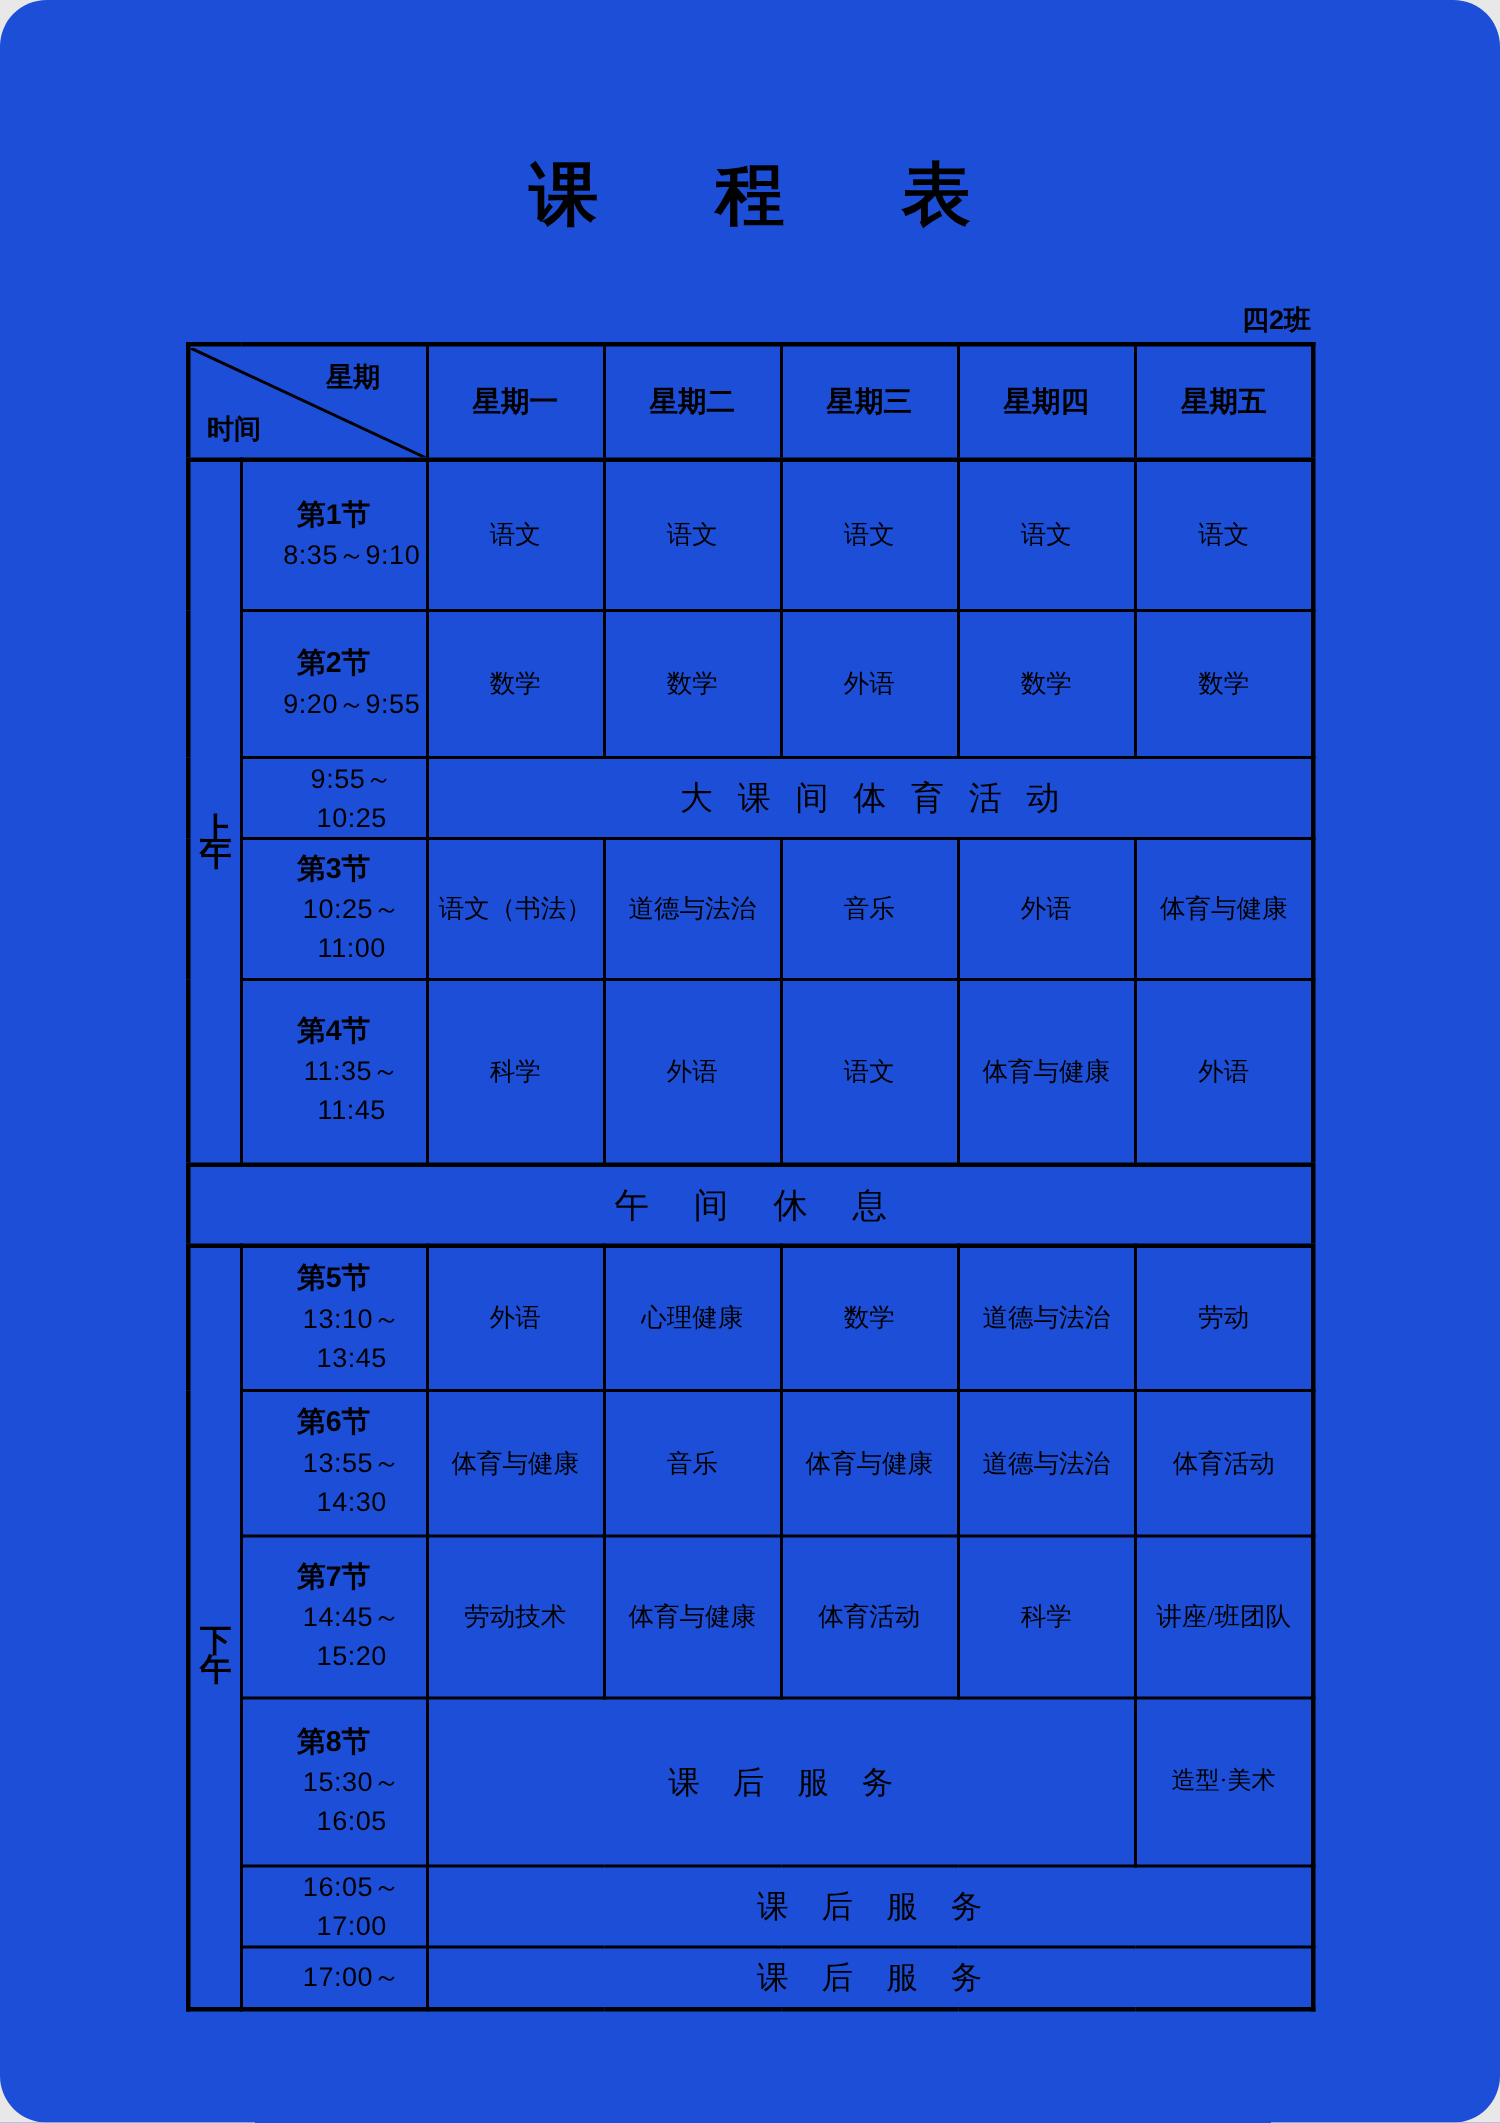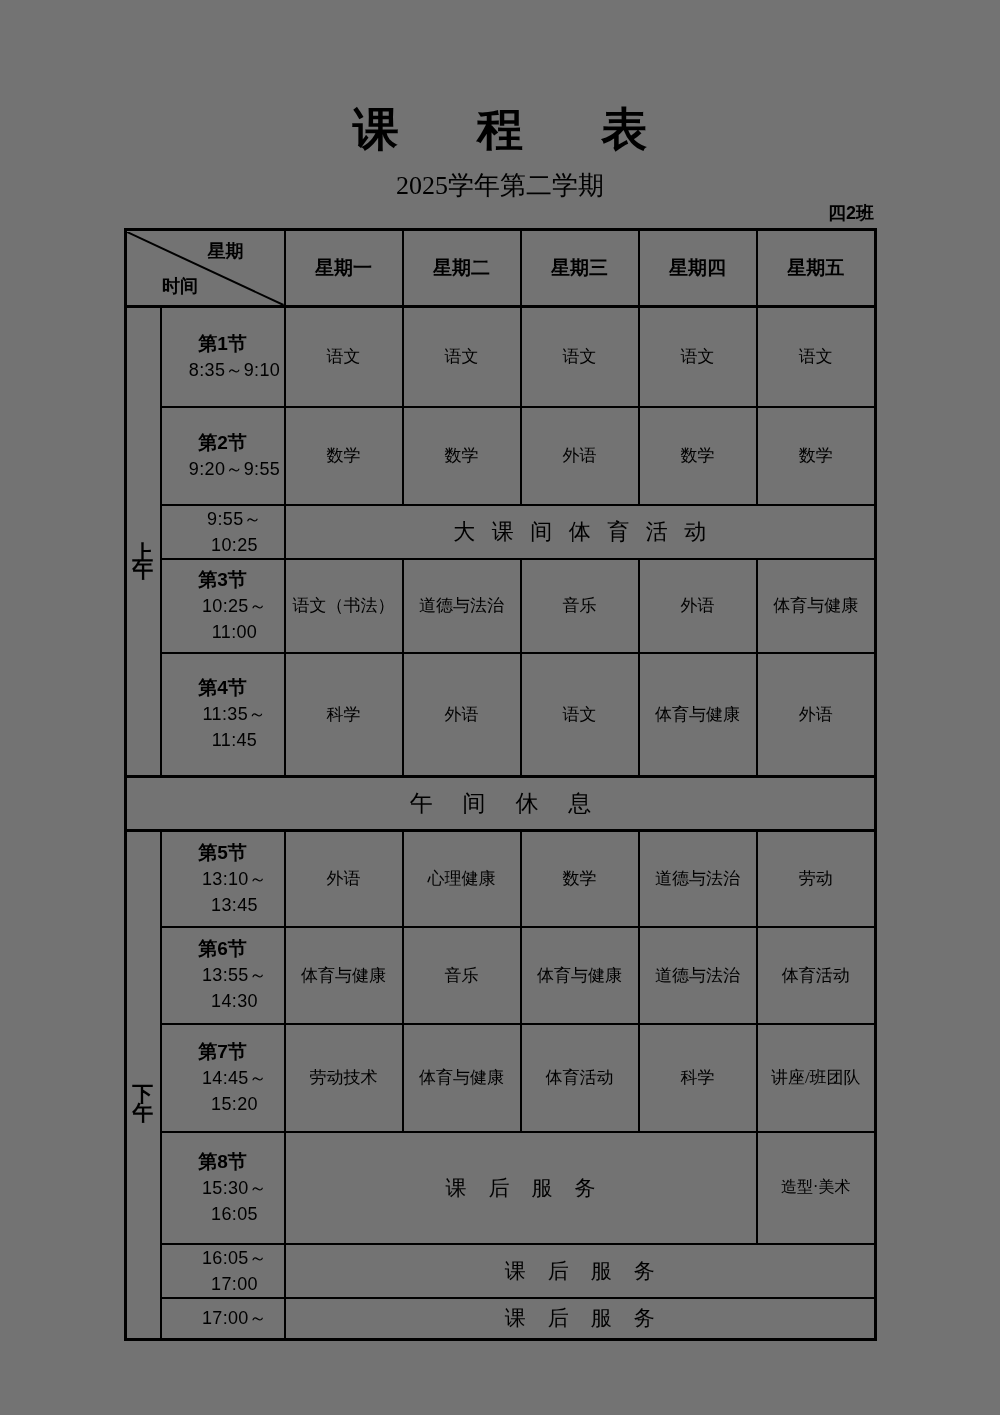--- a/index.html
+++ b/index.html
@@ -1,25 +1,26 @@
 <!DOCTYPE html>
 <html><head>
 <meta charset="utf-8">
 <style>
   * { margin: 0; padding: 0; box-sizing: border-box; }
   html, body { background: #e8e8e8; }
   .page {
     position: relative;
     width: 1000px;
     height: 1415px;
-    background: #737373;
+    background: #1d4ed8;
     margin: 0 auto;
     font-family: "Liberation Sans", "DejaVu Sans", sans-serif;
     color: #000;
     overflow: hidden;
+    border-radius: 31px;
   }
 
   
   .doc-title {
     position: absolute;
     top: 102px; left: 0; right: 0;
     text-align: center;
     font-family: "Liberation Serif", "DejaVu Serif", serif;
     font-size: 46px;
     font-weight: bold;
@@ -66,26 +67,26 @@
 
   
   td.corner { padding: 0; }
   .corner-wrap { position: relative; height: 73px; width: 100%; }
   .corner-wrap svg.diag {
     position: absolute; inset: 0;
     width: 100%; height: 100%;
     display: block;
   }
   .corner-week {
-    position: absolute; top: 7px; right: 40px;
+    position: absolute; top: 7px; right: 30px;
     font-size: 18px; font-weight: bold;
   }
   .corner-time {
     position: absolute; bottom: 7px; left: 11px;
-    font-size: 18px; font-weight: bold; margin-left: 24px;
+    font-size: 18px; font-weight: bold;
   }
 
   td.day-header { font-size: 19px; font-weight: bold; }
 
   
   td.session-col { }
   .vertical-label {
     writing-mode: vertical-rl;
     text-orientation: upright;
     letter-spacing: 0.8em;
@@ -116,21 +117,20 @@
   td.merged-break   { font-size: 22px; letter-spacing: 0.75em; text-indent: 0.75em; }
   td.merged-noon    { font-size: 23px; letter-spacing: 1.3em;  text-indent: 1.3em; }
   td.merged-service { font-size: 21px; letter-spacing: 1.05em; text-indent: 1.05em; }
 </style>
 </head>
 <body>
 
 <div class="page">
 
   <div class="doc-title">课程表</div>
-  <div class="doc-subtitle">2025学年第二学期</div>
   <div class="class-label">四2班</div>
 
   <table class="schedule">
     <colgroup>
       <col style="width:35px">
         <col style="width:124px">
       <col style="width:118px">
         <col style="width:118px">
         <col style="width:118px">
       <col style="width:118px">

